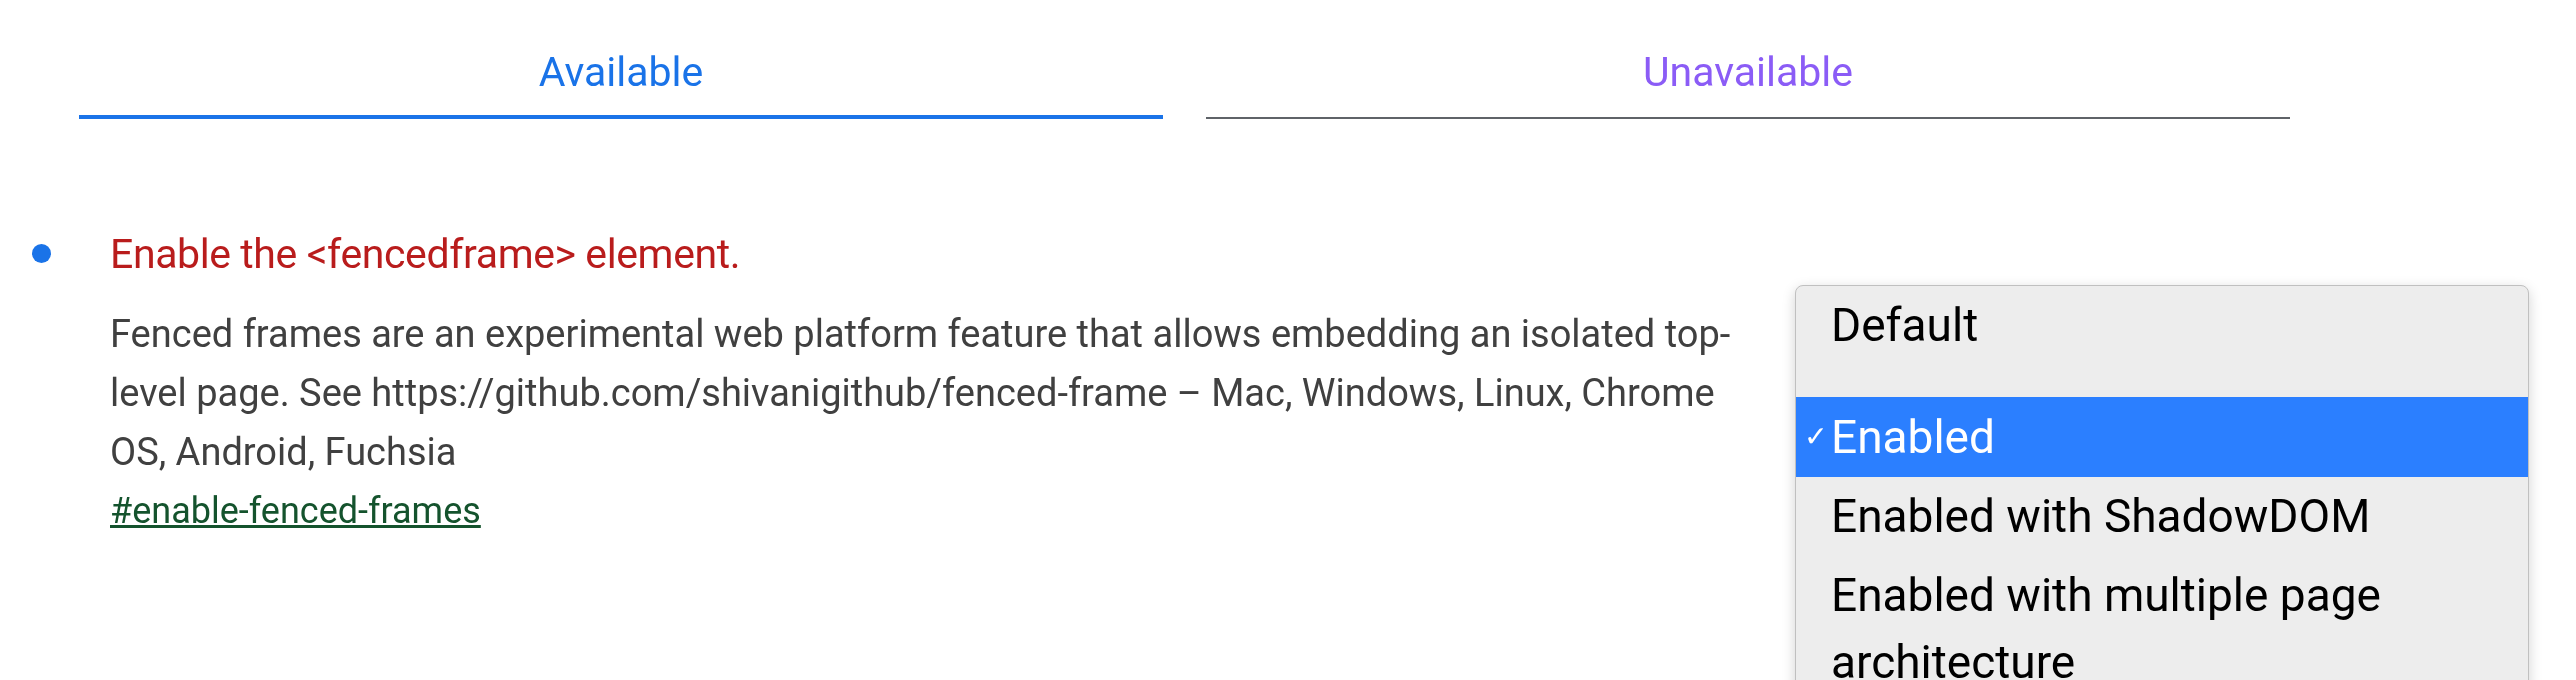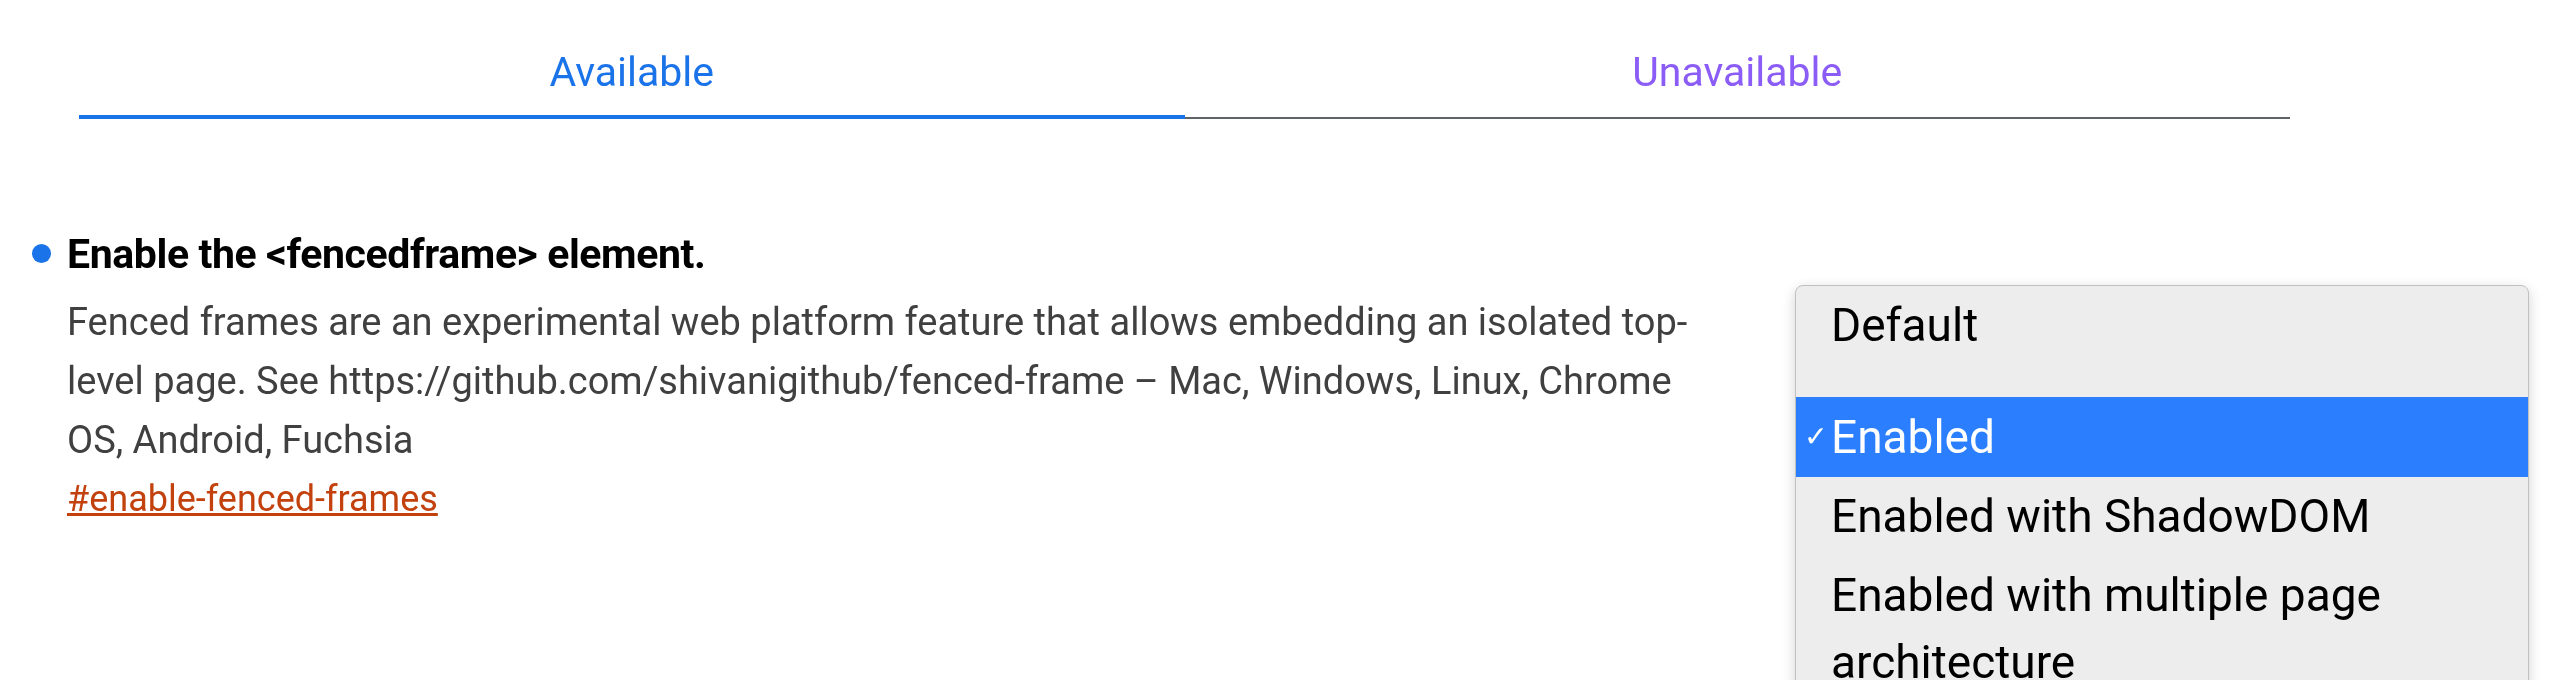--- a/index.html
+++ b/index.html
@@ -1,18 +1,19 @@
 <!DOCTYPE html>
 <html style="font-size:12.6px"><head>
 <meta charset="utf-8">
 <style>
   * {
     box-sizing: border-box;
     margin: 0;
     padding: 0;
+    gap: 43px;
   }
   body {
     font-family: -apple-system, BlinkMacSystemFont, "Segoe UI", Roboto, Helvetica, Arial, sans-serif;
     background: #fff;
     width: 2576px;
     height: 681px;
     padding: 32px 79px 32px 32px;
   }
   .tabs {
     display: flex;
@@ -46,34 +47,34 @@
     margin-top: 14.2px;
     margin-right: 16px;
     flex-shrink: 0;
   }
   .flag-text {
     flex: 1;
     max-width: 1658px;
   }
   .flag-title {
     font-size: 41px;
-    font-weight: 700;
-    color: #000000;
-    margin-bottom: 15px;
+    font-weight: 400;
+    color: #b91c1c;
+    margin-bottom: 27px;
     letter-spacing: -0.4px;
   }
   .flag-desc {
     font-size: 38px;
     color: #404040;
     line-height: 1.55;
     margin-bottom: 8px;
   }
   .flag-anchor {
     font-size: 36px;
-    color: #c2410c;
+    color: #14532d;
     text-decoration: underline;
     cursor: pointer;
     display: inline-block;
   }
   .dropdown {
     position: absolute;
     right: -32px;
     top: 55px;
     width: 734px;
     background: #ededed;

